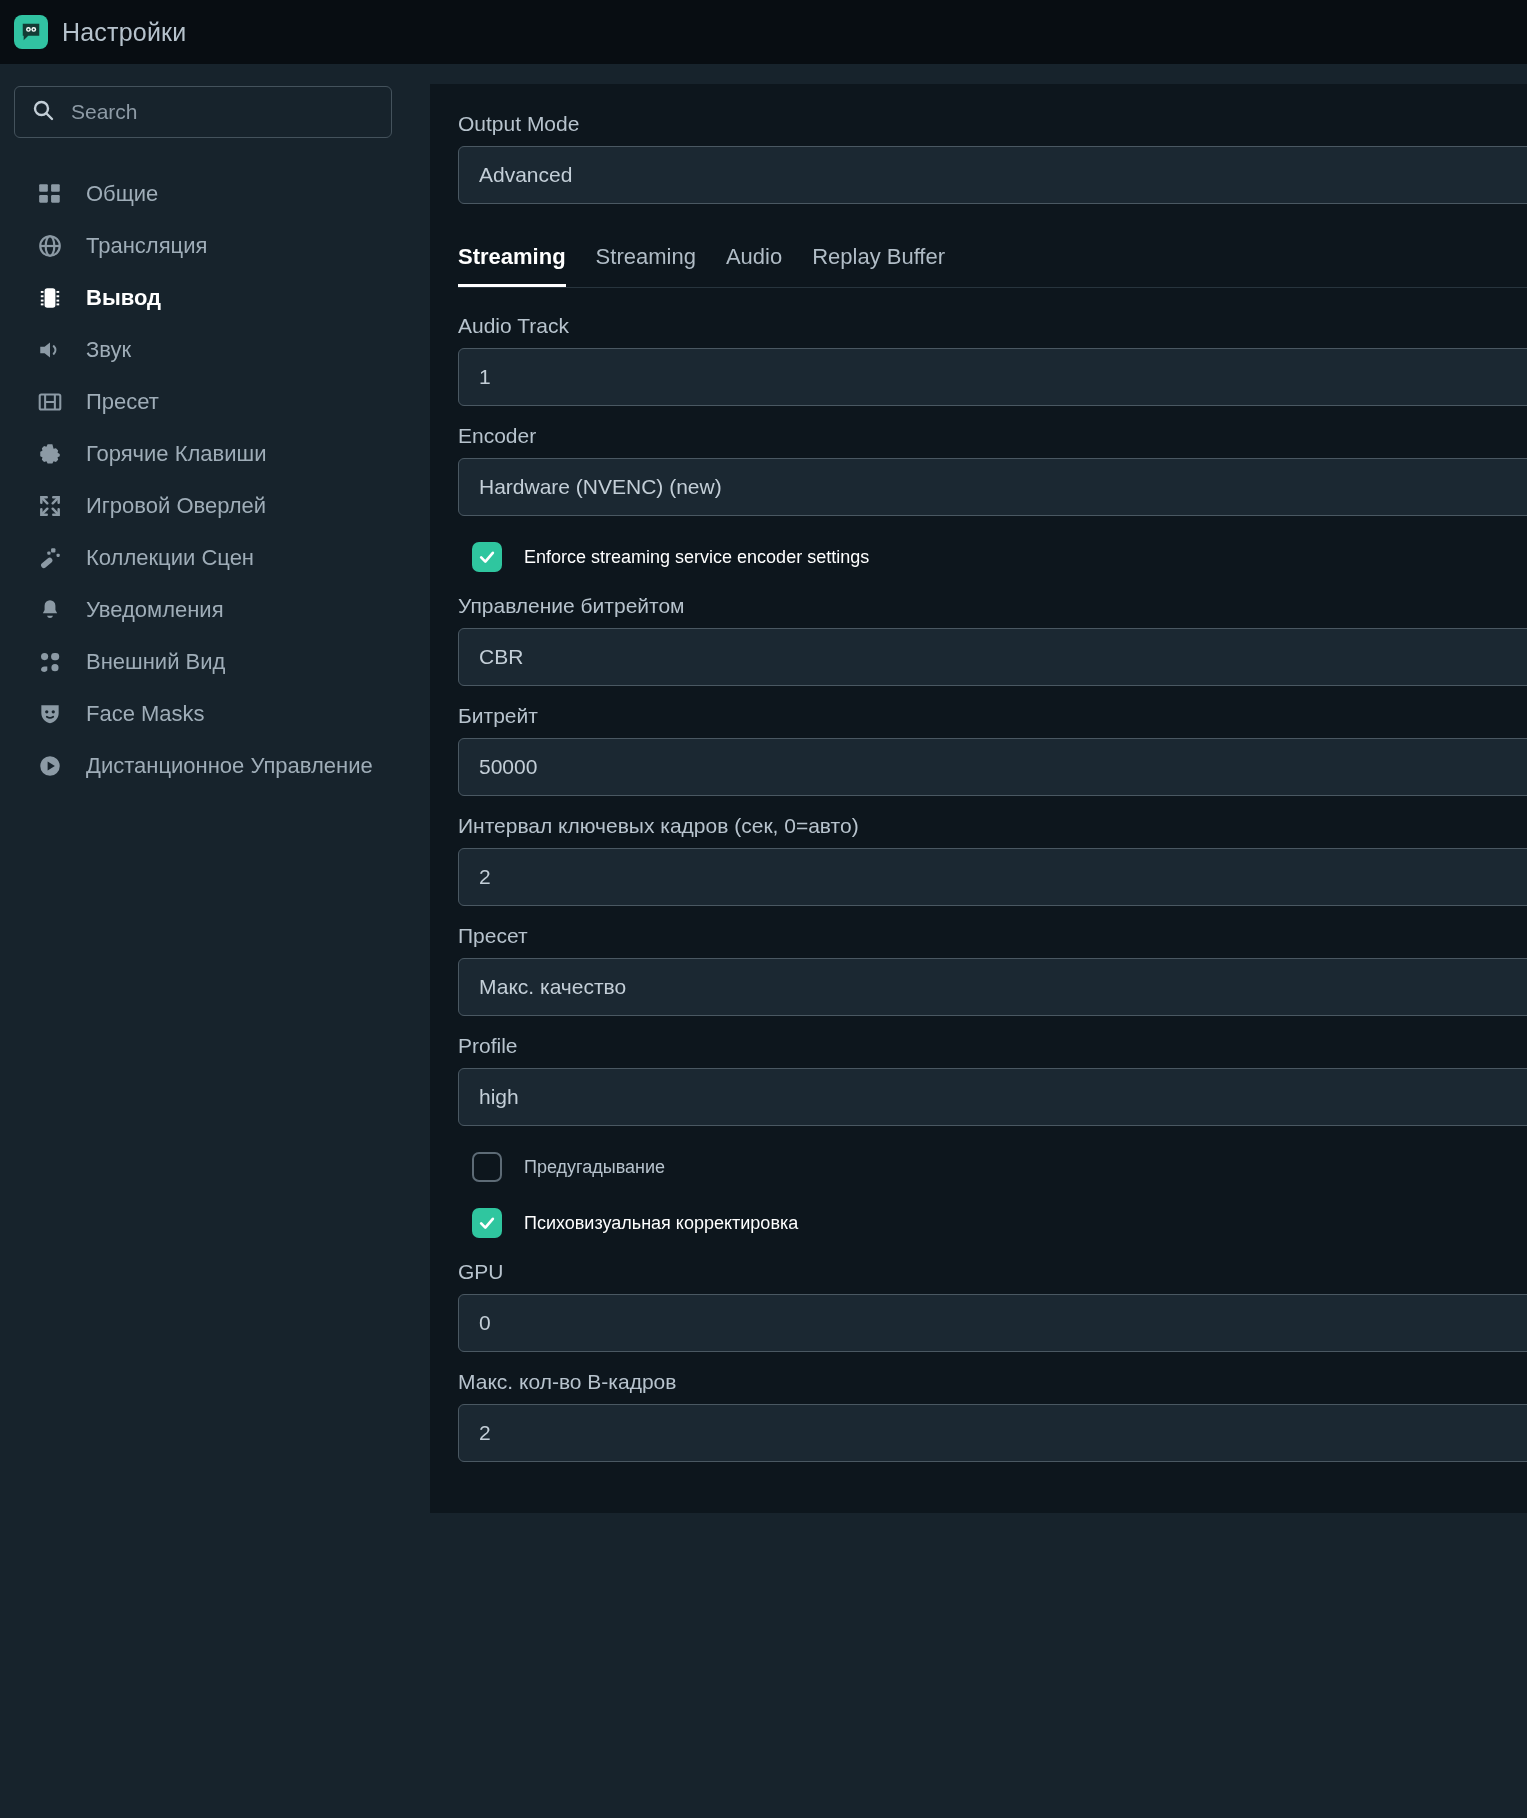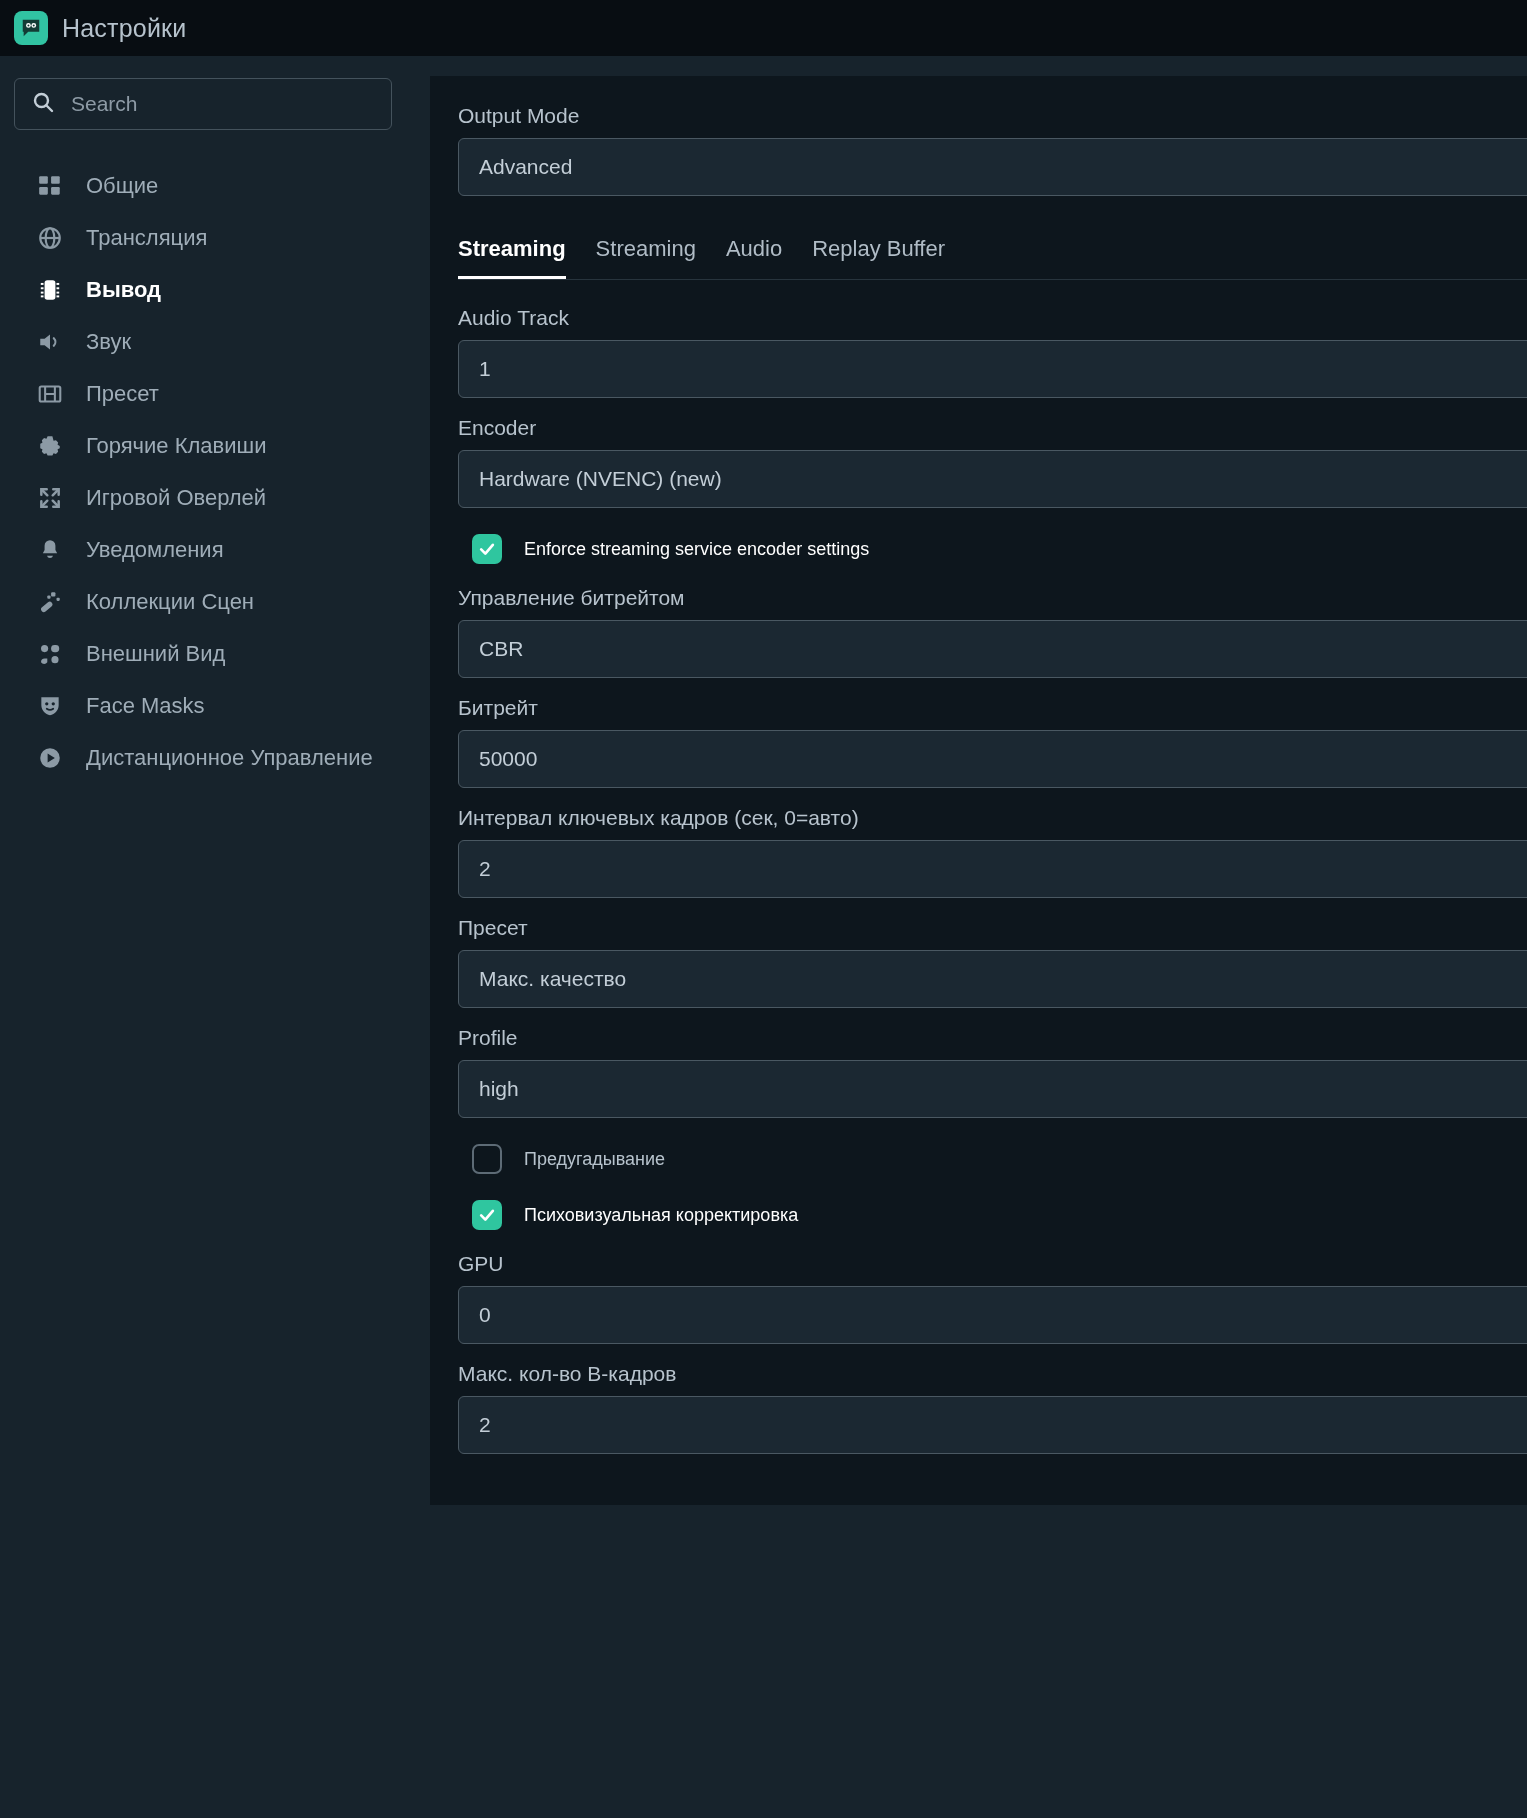--- a/index.html
+++ b/index.html
@@ -6,21 +6,21 @@
   html, body {
     width: 1527px;
     height: 1818px;
     background: #090f14;
     font-family: "Liberation Sans", sans-serif;
     overflow: hidden;
   }
 
   
   .titlebar {
-    height: 56px;
+    height: 64px;
     background: #080d12;
     display: flex;
     align-items: center;
     padding-left: 14px;
     gap: 14px;
   }
   .app-icon {
     width: 34px; height: 34px;
     border-radius: 8px;
     background: #31c3a2;
@@ -287,37 +287,37 @@
           <line x1="19.4" y1="19.4" x2="14.5" y2="14.5"></line>
           <line x1="4.6" y1="19.4" x2="9.5" y2="14.5"></line>
         </svg>
       </span>
       <span>Игровой Оверлей</span>
     </div>
 
     <div class="nav-item">
       <span class="nav-ico">
         <svg width="26" height="26" viewBox="0 0 24 24" fill="currentColor">
-          <path d="M12 3a5 5 0 00-5 5v4l-1.6 3h13.2L17 12V8a5 5 0 00-5-5z"></path>
-          <path d="M9.2 17.2a2.9 2.9 0 005.6 0z"></path>
-        </svg>
-      </span>
-      <span>Уведомления</span>
-    </div>
-
-    <div class="nav-item">
-      <span class="nav-ico">
-        <svg width="26" height="26" viewBox="0 0 24 24" fill="currentColor">
           <rect x="3" y="14" width="12" height="5" rx="2.4" transform="rotate(-40 9 16.5)"></rect>
           <rect x="13" y="3" width="4" height="4" rx="1"></rect>
           <rect x="18" y="8" width="3" height="3" rx="1"></rect>
           <rect x="9.5" y="6" width="3" height="3" rx="1"></rect>
         </svg>
       </span>
       <span>Коллекции Сцен</span>
+    </div>
+
+    <div class="nav-item">
+      <span class="nav-ico">
+        <svg width="26" height="26" viewBox="0 0 24 24" fill="currentColor">
+          <path d="M12 3a5 5 0 00-5 5v4l-1.6 3h13.2L17 12V8a5 5 0 00-5-5z"></path>
+          <path d="M9.2 17.2a2.9 2.9 0 005.6 0z"></path>
+        </svg>
+      </span>
+      <span>Уведомления</span>
     </div>
 
     <div class="nav-item">
       <span class="nav-ico">
         <svg width="26" height="26" viewBox="0 0 24 24" fill="currentColor">
           <circle cx="7" cy="7" r="3.3"></circle>
           <rect x="13" y="3.8" width="7.5" height="6.5" rx="3.2"></rect>
           <path d="M3.7 19.5a3.4 3.4 0 013.4-3.4h2.4v3.4a3.4 3.4 0 01-5.8 0z"></path>
           <circle cx="16.6" cy="17.2" r="3.3"></circle>
         </svg>

